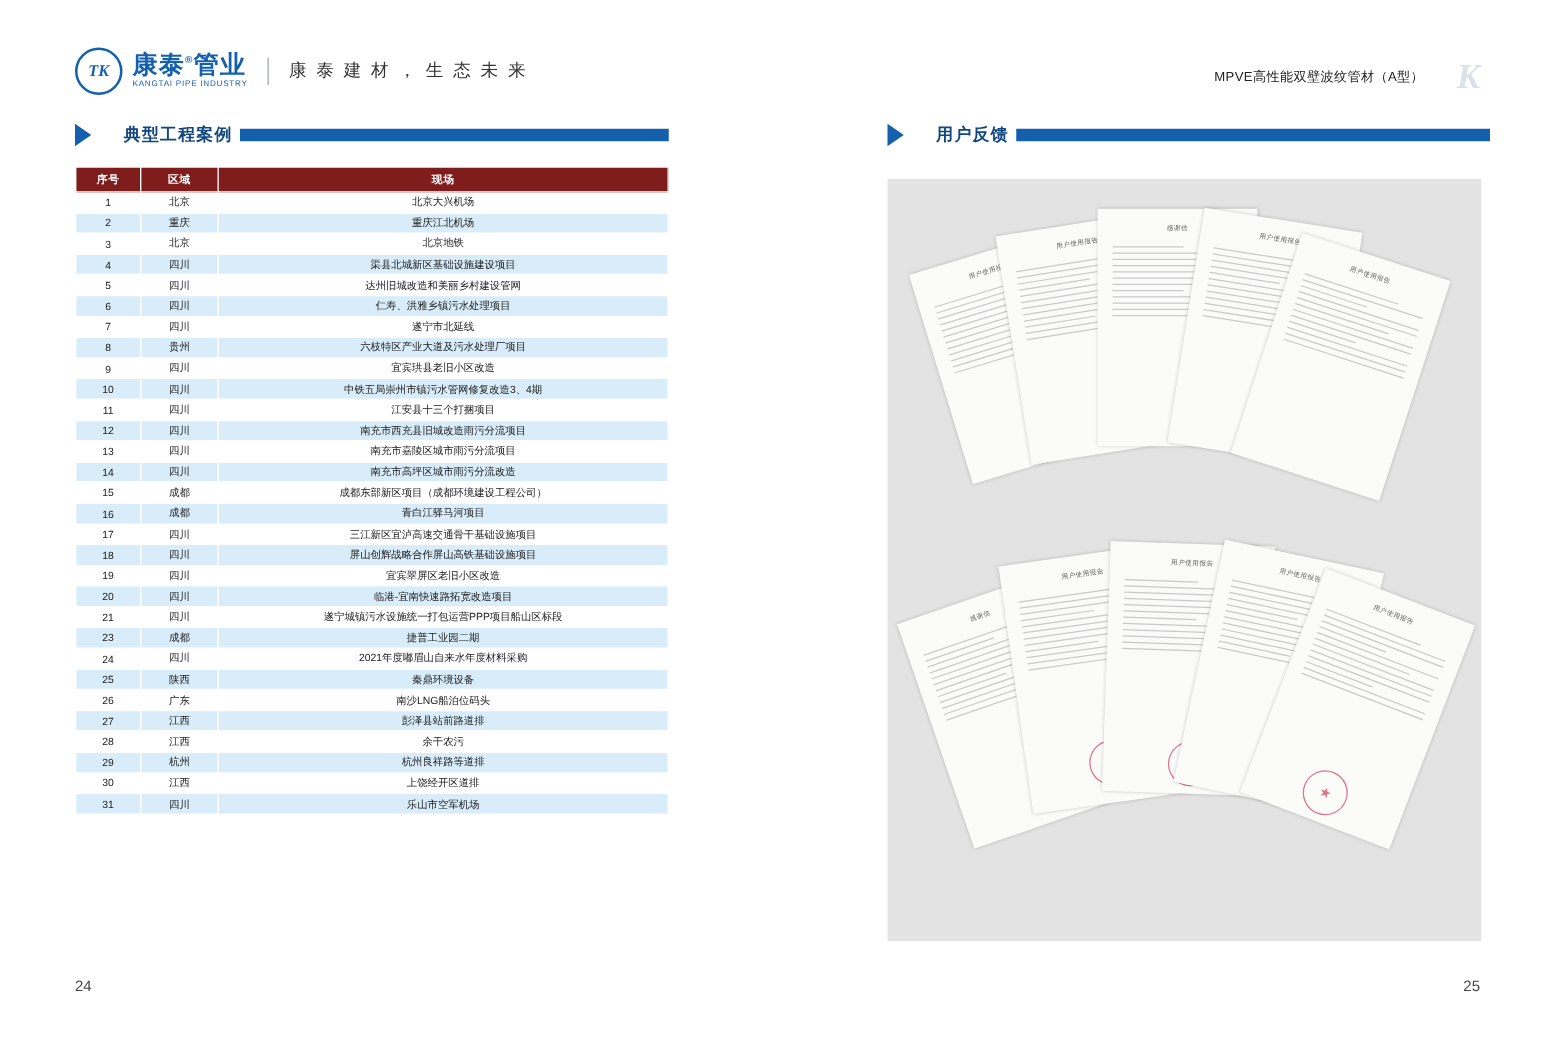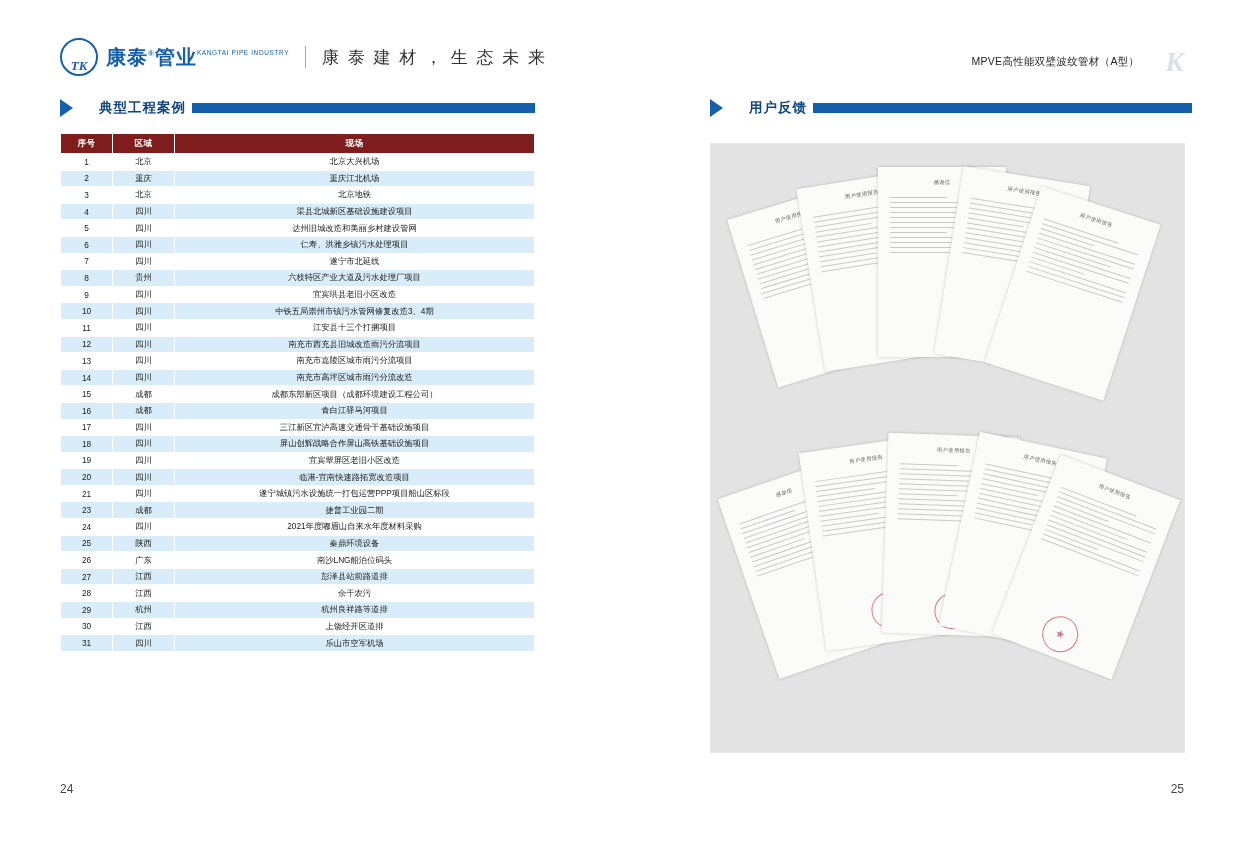--- a/index.html
+++ b/index.html
@@ -32,31 +32,31 @@
     display: flex;
     align-items: center;
     gap: 8px;
   }
   .logo-mark {
     width: 34px;
     height: 34px;
     border-radius: 50%;
     border: 2px solid #1560ad;
     display: flex;
-    align-items: flex-end;
+    align-items: center;
     justify-content: center;
     font-size: 13px;
     font-weight: bold;
     font-style: italic;
     color: #1560ad;
     font-family: "Liberation Serif", serif;
   }
   .logo-text {
     display: flex;
-    flex-direction: row;
+    flex-direction: column;
     justify-content: center;
     line-height: 1;
   }
   .logo-cn {
     font-size: 20px;
     font-weight: bold;
     color: #1560ad;
     letter-spacing: 1px;
     position: relative;
   }
@@ -70,21 +70,21 @@
     letter-spacing: 0.6px;
     margin-top: 3px;
   }
   .brand-divider {
     width: 1px;
     height: 22px;
     background: #9aa7b4;
     margin: 0 8px;
   }
   .brand-slogan {
-    font-size: 17px;
+    font-size: 14px;
     color: #333;
     letter-spacing: 2px;
   }
   .header-right {
     position: absolute;
     right: 56px;
     top: 46px;
     display: flex;
     align-items: center;
     gap: 26px;

